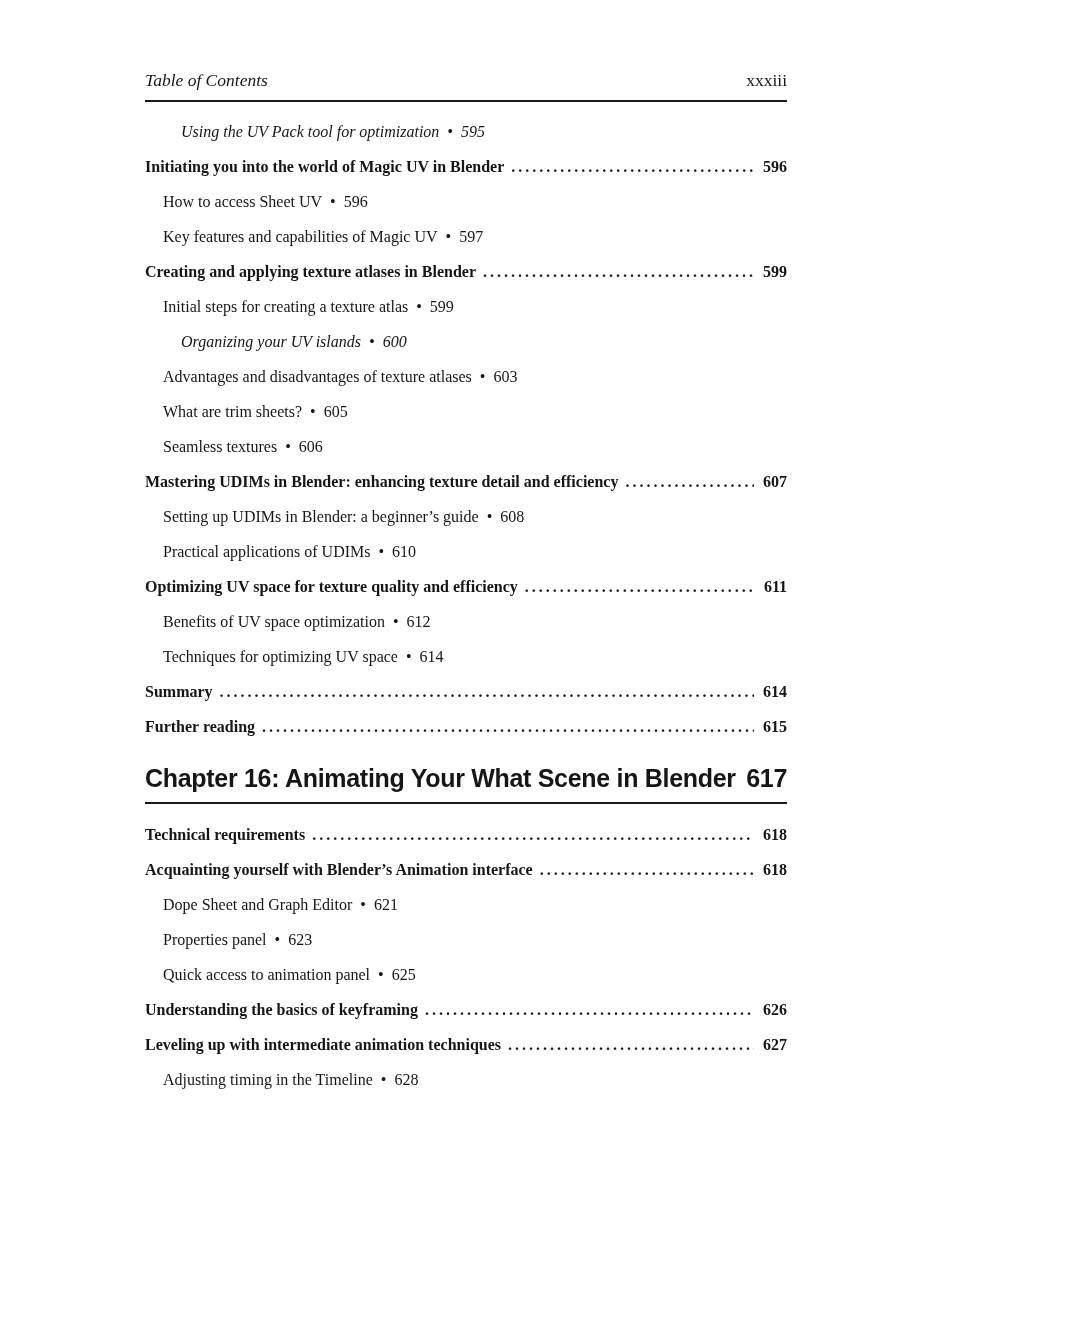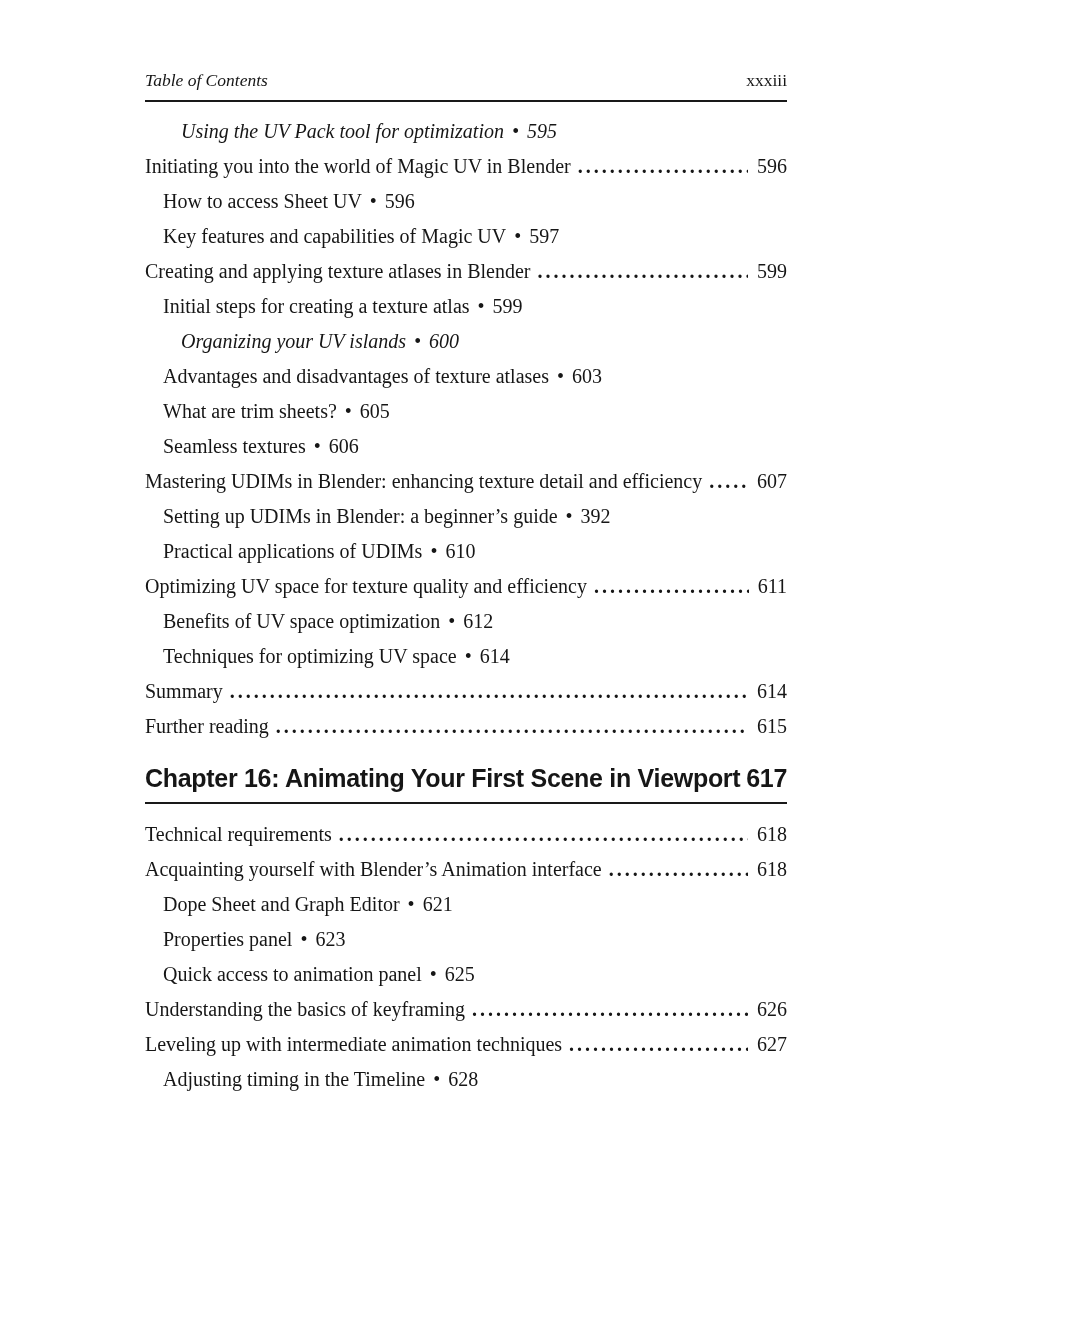--- a/index.html
+++ b/index.html
@@ -21,26 +21,26 @@
     font-size:17.5px;
   }
   .rh-left { font-style:italic; }
   .rh-right { font-style:normal; }
 
   
   .toc-list { margin-top:12px; }
   .toc-list-2 { margin-top:8px; }
   .row {
     line-height:35px;
-    font-size:20px;
+    font-size:16px;
     white-space:nowrap;
   }
   .row.l1 {
     display:flex; align-items:baseline;
-    font-weight:normal;
+    font-weight:bold;
     justify-content:space-between;
   }
   .row.l2 { padding-left:18px; }
   .row.l3 { padding-left:36px; font-style:italic; }
 
   .lbl { flex:0 0 auto; }
   .leader {
     flex:1 1 auto;
     overflow:hidden;
     white-space:nowrap;
@@ -126,21 +126,21 @@
       <span class="lbl">Seamless textures</span><span class="bull">•</span><span>606</span>
     </div>
 
     <div class="row l1">
       <span class="lbl">Mastering UDIMs in Blender: enhancing texture detail and efficiency</span>
       <span class="leader"></span>
       <span class="pg">607</span>
     </div>
 
     <div class="row l2">
-      <span class="lbl">Setting up UDIMs in Blender: a beginner’s guide</span><span class="bull">•</span><span>392</span>
+      <span class="lbl">Setting up UDIMs in Blender: a beginner’s guide</span><span class="bull">•</span><span>608</span>
     </div>
 
     <div class="row l2">
       <span class="lbl">Practical applications of UDIMs</span><span class="bull">•</span><span>610</span>
     </div>
 
     <div class="row l1">
       <span class="lbl">Optimizing UV space for texture quality and efficiency</span>
       <span class="leader"></span>
       <span class="pg">611</span>
@@ -162,21 +162,21 @@
 
     <div class="row l1">
       <span class="lbl">Further reading</span>
       <span class="leader"></span>
       <span class="pg">615</span>
     </div>
 
   </div>
 
   <div class="chapter-heading">
-    <span>Chapter 16: Animating Your First Scene in Viewport</span>
+    <span>Chapter 16: Animating Your What Scene in Blender</span>
     <span>617</span>
   </div>
 
   <div class="toc-list toc-list-2">
 
     <div class="row l1">
       <span class="lbl">Technical requirements</span>
       <span class="leader"></span>
       <span class="pg">618</span>
     </div>

